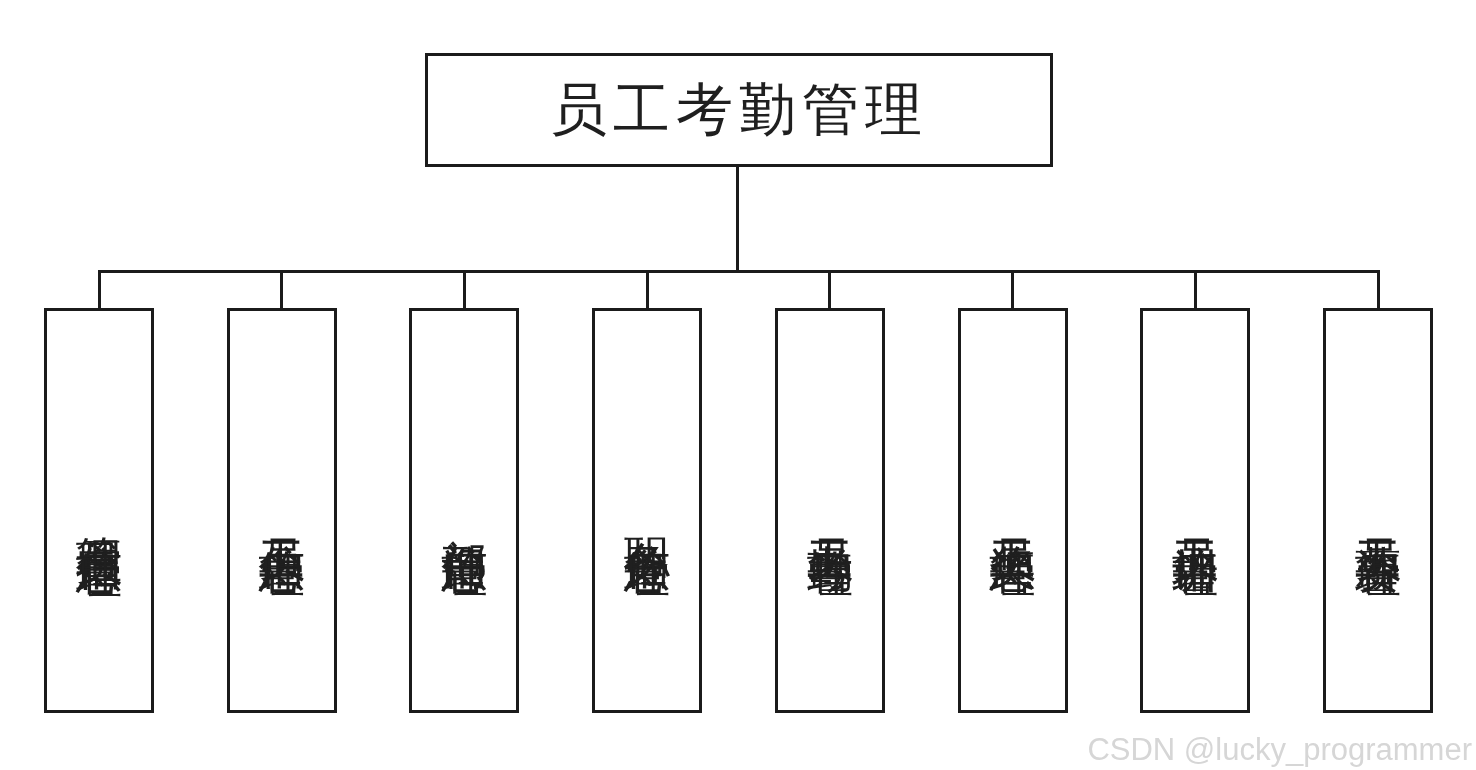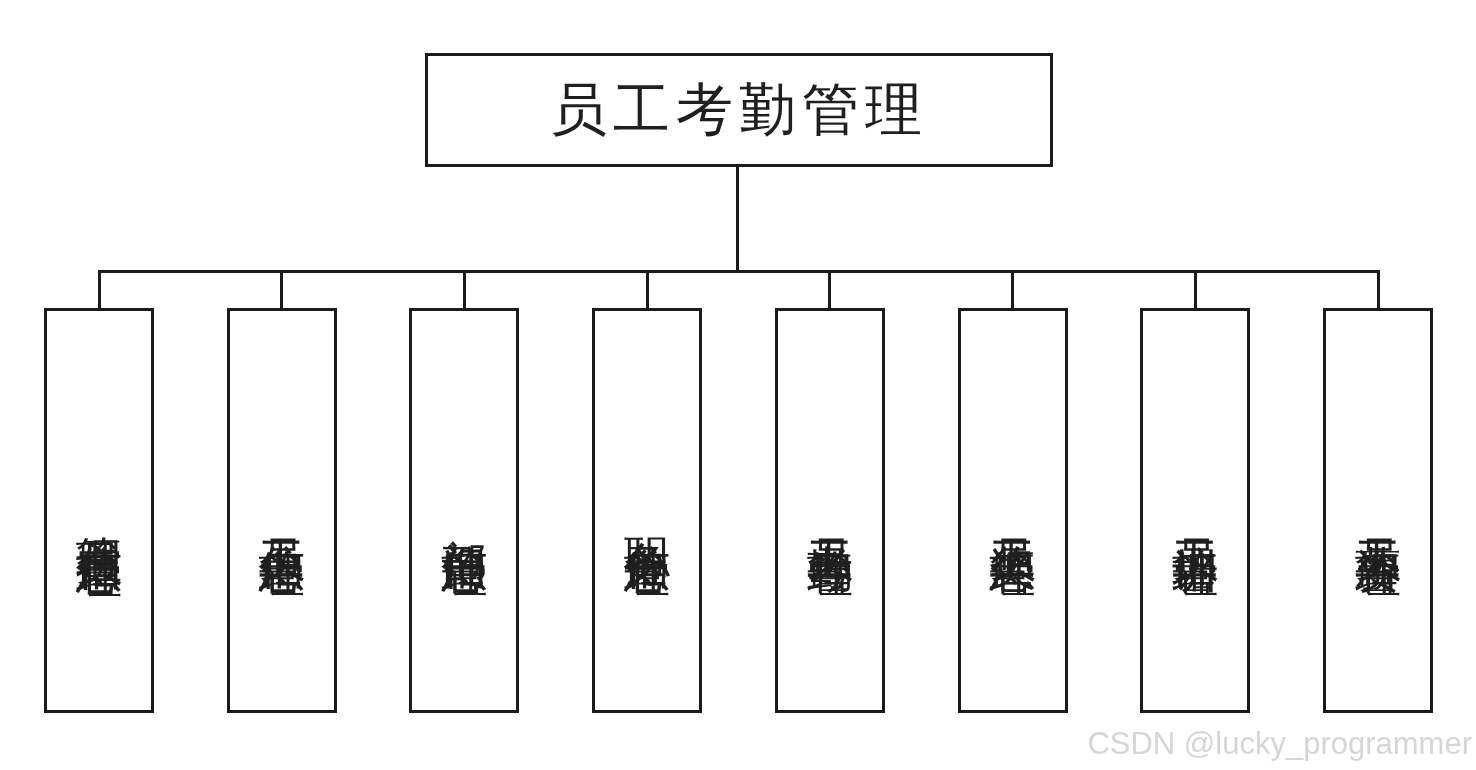--- a/index.html
+++ b/index.html
@@ -66,21 +66,21 @@
     height: 3px;
   }
   .drop {
     top: 270px;
     width: 3px;
     height: 40px;
   }
   .watermark {
     position: absolute;
     right: 4px;
-    bottom: 8px;
+    bottom: 2px;
     font-family: "Liberation Sans", "DejaVu Sans", sans-serif;
     font-size: 31px;
     color: #d6d6d6;
     white-space: nowrap;
   }
 </style>
 </head>
 <body>
 
 <div class="stage">

